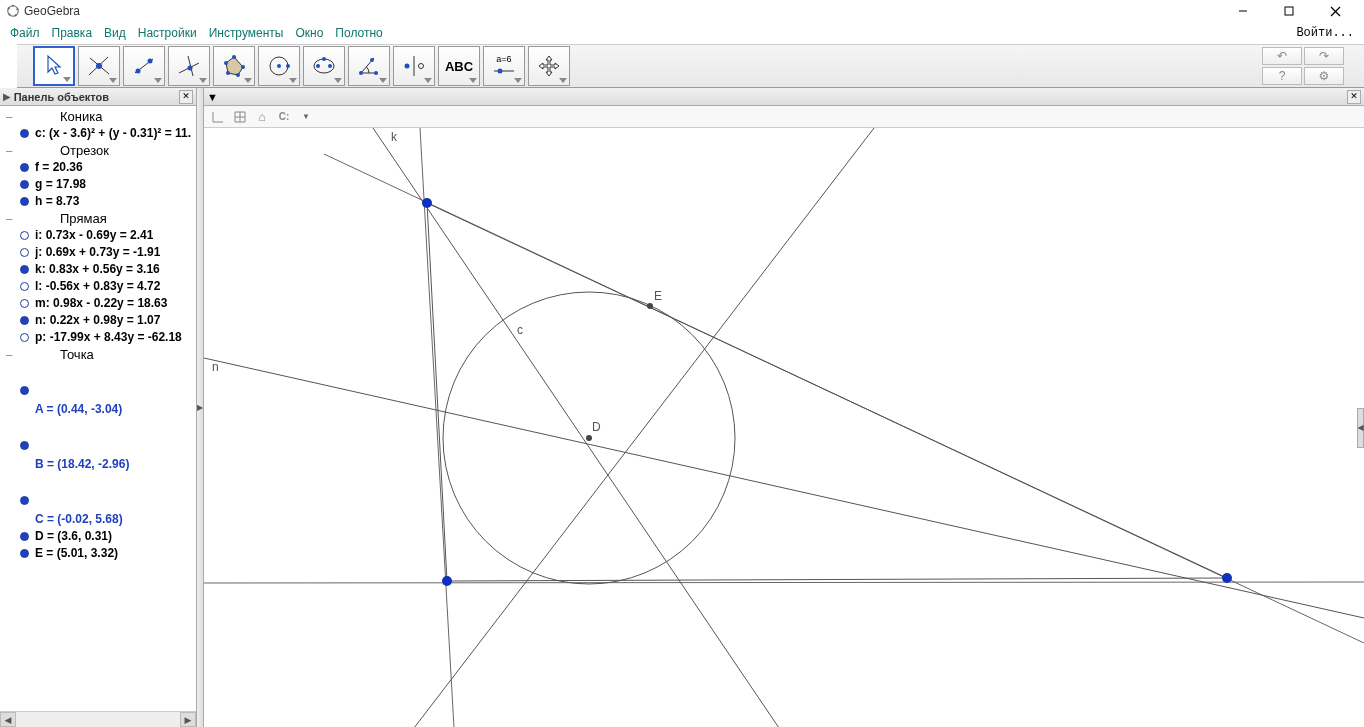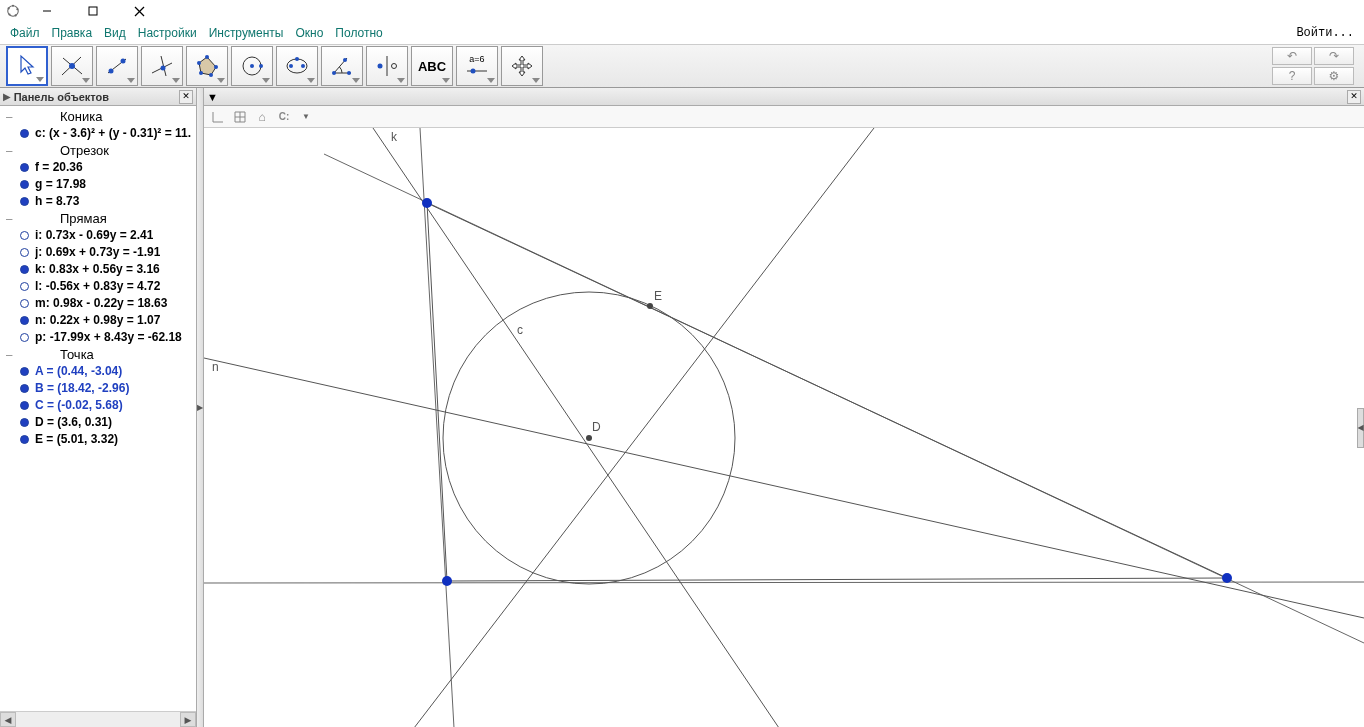--- a/index.html
+++ b/index.html
@@ -9,21 +9,21 @@
   .titlebar .logo { width: 14px; height: 14px; margin-right: 4px; }
   .titlebar-title { font-size: 12px; color: #333; flex: 1; }
   .titlebar-btns { display: flex; gap: 0; }
   .titlebar-btn { width: 46px; height: 22px; display:flex; align-items:center; justify-content:center; font-size:14px; }
   
   .menubar { height: 22px; display:flex; align-items:center; padding: 0 4px; background:#fff; }
   .menubar-item { padding: 2px 6px; font-size:12px; color:#0f766e; }
   .menubar-spacer { flex:1; }
   .login { font-size:12px; padding:2px 6px;font-family:Liberation Mono, monospace; }
   
-  .toolbar-row { height: 44px; display:flex; align-items:center; background: linear-gradient(#f5f5f5,#e8e8e8); border-top:1px solid #ccc; border-bottom:1px solid #999; padding: 2px 6px; }
+  .toolbar-row { height: 44px; display:flex; align-items:center; background: linear-gradient(#f5f5f5,#e8e8e8); border-top:1px solid #ccc; border-bottom:1px solid #999; padding: 2px 16px; margin-left: 17px; }
   .tool-btn { width:42px; height:40px; border:1px solid #999; background:linear-gradient(#fff,#eee); margin-right:3px; position:relative; display:flex; align-items:center; justify-content:center; }
   .tool-btn.selected { border:2px solid #3060d0; background:#fff; }
   .tool-dd { position:absolute; right:2px; bottom:2px; width:0; height:0; border-left:4px solid transparent; border-right:4px solid transparent; border-top:5px solid #888; }
   .toolbar-spacer { flex:1; }
   .right-tools { display:flex; flex-direction:column; gap:2px; margin-right:4px;}
   .rt-row { display:flex; gap:2px; }
   .rt-btn { width:40px; height:18px; border:1px solid #bbb; background:linear-gradient(#fff,#eee); display:flex; align-items:center; justify-content:center; font-size:12px; color:#888;}
   
   .main-row { display:flex; height: calc(727px - 22px - 22px - 44px); }
   
@@ -35,21 +35,21 @@
   
   .obj-list { flex:1; overflow:hidden; padding-top:2px;}
   .obj-group { padding: 1px 0 1px 6px; display:flex; align-items:center;}
   .obj-group-toggle { width:8px; font-size:9px; color:#666; margin-right:2px;}
   .obj-group-label { font-size:13px;margin-left:44px; }
   .obj-item { padding:1px 0 1px 20px; display:flex; align-items:center; font-size:12px; line-height:15px;}
   .obj-dot { width:9px; height:9px; border-radius:50%; margin-right:6px; border:1px solid #2040a0; flex-shrink:0;}
   .filled { background:#2040c0; }
   .hollow { background:#fff; }
   .obj-label { white-space:nowrap; overflow:hidden; text-overflow:ellipsis; }
-  .blue-text { color:#2040c0; }
+  .blue-text { color:#2040c0;margin-top:38px; }
   .bold { font-weight:bold; }
   
   .left-scrollbar { height:16px; border-top:1px solid #ccc; background:#f0f0f0; display:flex;}
   .sb-btn { width:16px; height:15px; background:#ddd; border:1px solid #bbb; display:flex; align-items:center; justify-content:center; font-size:9px; color:#555;}
   .sb-track { flex:1; background:#eee;}
   
   .splitter-collapsed { width:7px; border-right:1px solid #aaa; background:linear-gradient(90deg,#eee,#ddd); display:flex; align-items:center; justify-content:center; }
   .splitter-collapsed .arrow { font-size:8px; color:#555;}
   
   .canvas-panel { flex:1; display:flex; flex-direction:column; position:relative;}
@@ -67,20 +67,21 @@
 
 <div class="titlebar">
   <svg class="logo" viewBox="0 0 16 16">
     <circle cx="8" cy="8" r="6" fill="none" stroke="#666" stroke-width="1.2"></circle>
     <circle cx="8" cy="2" r="1.2" fill="#666"></circle>
       <circle cx="13" cy="6" r="1.2" fill="#666"></circle>
     <circle cx="11" cy="13" r="1.2" fill="#666"></circle>
       <circle cx="4" cy="12" r="1.2" fill="#666"></circle>
     <circle cx="3" cy="5" r="1.2" fill="#666"></circle>
   </svg>
+  <span class="titlebar-title">GeoGebra</span>
   <div class="titlebar-btns">
     <div class="titlebar-btn">
         <svg width="10" height="10">
           <line x1="1" y1="5" x2="9" y2="5" stroke="#000"></line>
         </svg>
       </div>
     <div class="titlebar-btn">
         <svg width="10" height="10">
           <rect x="1" y="1" width="8" height="8" fill="none" stroke="#000"></rect>
         </svg>

